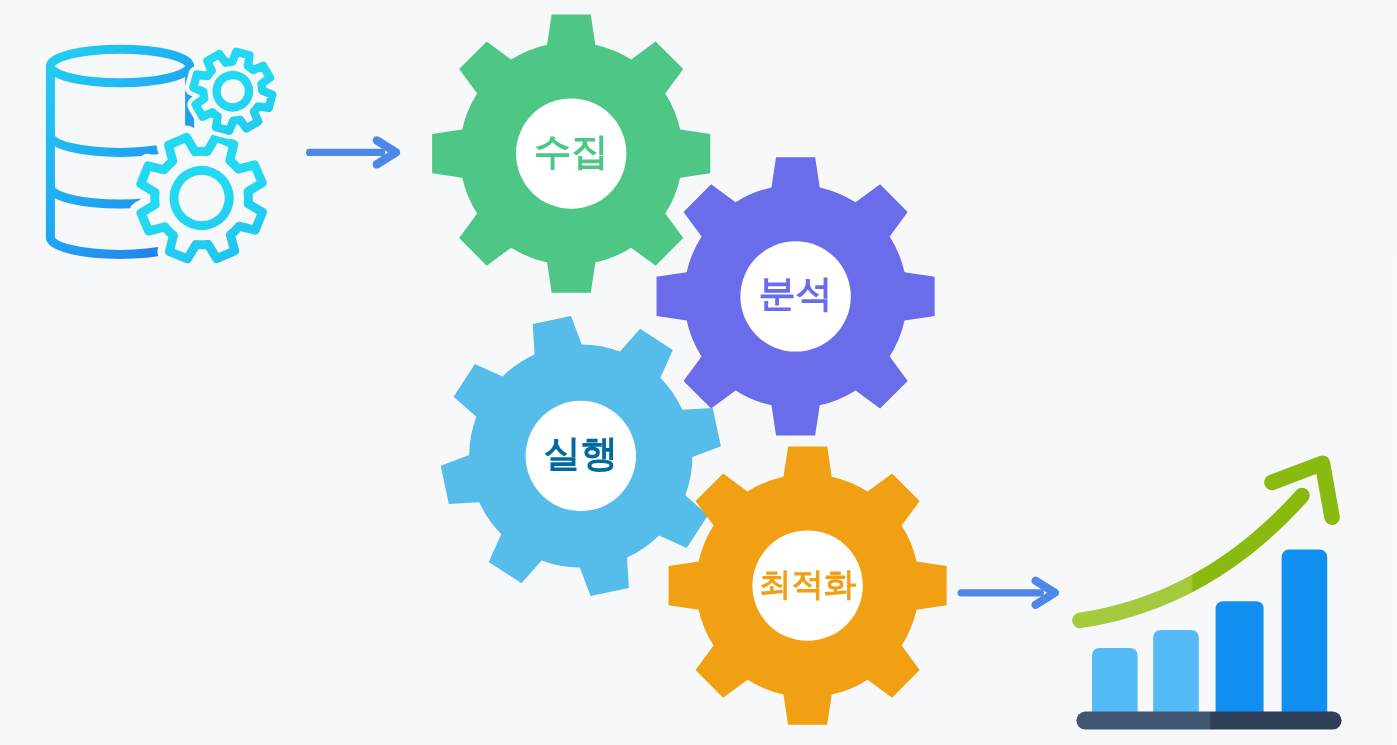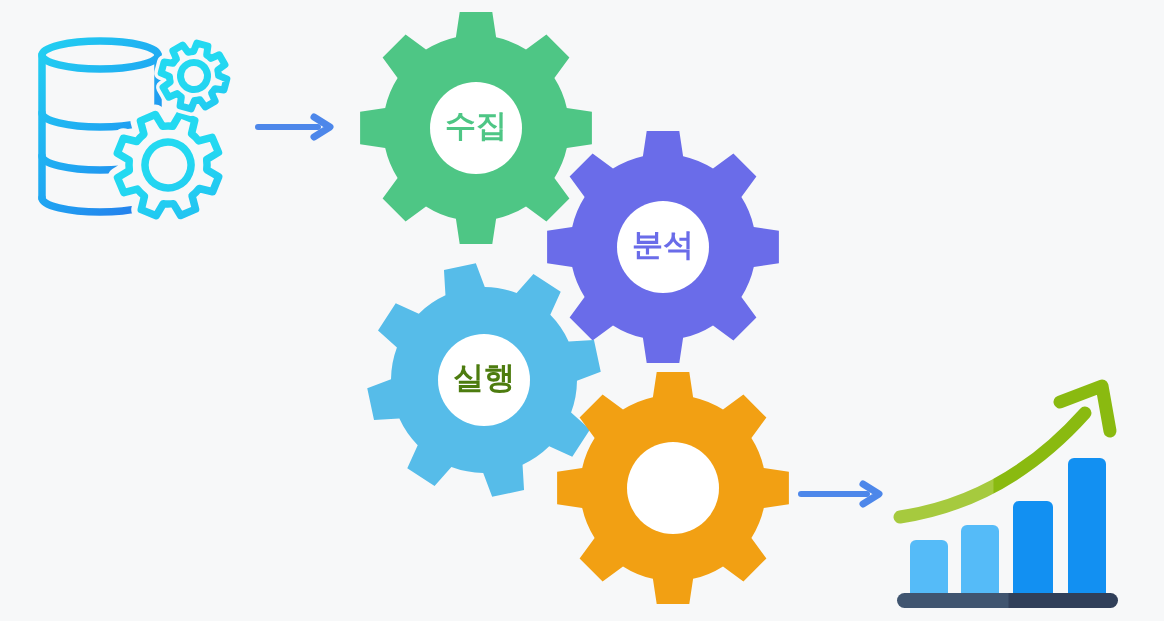--- a/index.html
+++ b/index.html
@@ -83,28 +83,29 @@
       <circle r="46" fill="#ffffff"></circle>
     </svg>
     <div class="gear-label" style="color: rgb(106, 108, 233); text-align: center;">분석</div>
   </div>
 
   <div class="gear" style="left:364px;top:260px">
     <svg width="240" height="240" viewBox="-120 -120 240 240">
       <path transform="rotate(-12)" fill="#56bce9" d="M-20.1 -90.8 L-16.3 -115.9 L16.3 -115.9 L20.1 -90.8 A93 93 0 0 1 50.0 -78.4 L50.0 -78.4 L70.4 -93.4 L93.4 -70.4 L78.4 -50.0 A93 93 0 0 1 90.8 -20.1 L90.8 -20.1 L115.9 -16.3 L115.9 16.3 L90.8 20.1 A93 93 0 0 1 78.4 50.0 L78.4 50.0 L93.4 70.4 L70.4 93.4 L50.0 78.4 A93 93 0 0 1 20.1 90.8 L20.1 90.8 L16.3 115.9 L-16.3 115.9 L-20.1 90.8 A93 93 0 0 1 -50.0 78.4 L-50.0 78.4 L-70.4 93.4 L-93.4 70.4 L-78.4 50.0 A93 93 0 0 1 -90.8 20.1 L-90.8 20.1 L-115.9 16.3 L-115.9 -16.3 L-90.8 -20.1 A93 93 0 0 1 -78.4 -50.0 L-78.4 -50.0 L-93.4 -70.4 L-70.4 -93.4 L-50.0 -78.4 A93 93 0 0 1 -20.1 -90.8 Z"></path>
       <circle r="46" fill="#ffffff"></circle>
     </svg>
-    <div class="gear-label" style="color: #4d7c0f; text-align: right;">실행</div>
+    <div class="gear-label" style="color: #0369a1; text-align: right;">실행</div>
   </div>
 
   <div class="gear" style="left:553px;top:368px">
     <svg width="240" height="240" viewBox="-120 -120 240 240">
       <path fill="#f2a013" d="M-20.1 -90.8 L-16.3 -115.9 L16.3 -115.9 L20.1 -90.8 A93 93 0 0 1 50.0 -78.4 L50.0 -78.4 L70.4 -93.4 L93.4 -70.4 L78.4 -50.0 A93 93 0 0 1 90.8 -20.1 L90.8 -20.1 L115.9 -16.3 L115.9 16.3 L90.8 20.1 A93 93 0 0 1 78.4 50.0 L78.4 50.0 L93.4 70.4 L70.4 93.4 L50.0 78.4 A93 93 0 0 1 20.1 90.8 L20.1 90.8 L16.3 115.9 L-16.3 115.9 L-20.1 90.8 A93 93 0 0 1 -50.0 78.4 L-50.0 78.4 L-70.4 93.4 L-93.4 70.4 L-78.4 50.0 A93 93 0 0 1 -90.8 20.1 L-90.8 20.1 L-115.9 16.3 L-115.9 -16.3 L-90.8 -20.1 A93 93 0 0 1 -78.4 -50.0 L-78.4 -50.0 L-93.4 -70.4 L-70.4 -93.4 L-50.0 -78.4 A93 93 0 0 1 -20.1 -90.8 Z"></path>
       <circle r="46" fill="#ffffff"></circle>
     </svg>
+    <div class="gear-label small" style="color: rgb(242, 160, 19);">최적화</div>
   </div>
 
   <svg class="abs" style="left:795px;top:476px" width="96" height="36" viewBox="0 0 96 36">
     <path d="M6 18 H72" fill="none" stroke-width="6" stroke-linecap="round" stroke="#4d87ea"></path>
     <path d="M68 8 L84 18 L68 28" fill="none" stroke-width="7" stroke-linecap="round" stroke-linejoin="round" stroke="#4d87ea"></path>
   </svg>
 
   <svg class="abs" style="left:885px;top:375px" width="250" height="240" viewBox="0 0 250 240">
     <defs>
       <linearGradient id="curveGrad" x1="0" y1="0" x2="1" y2="0">

